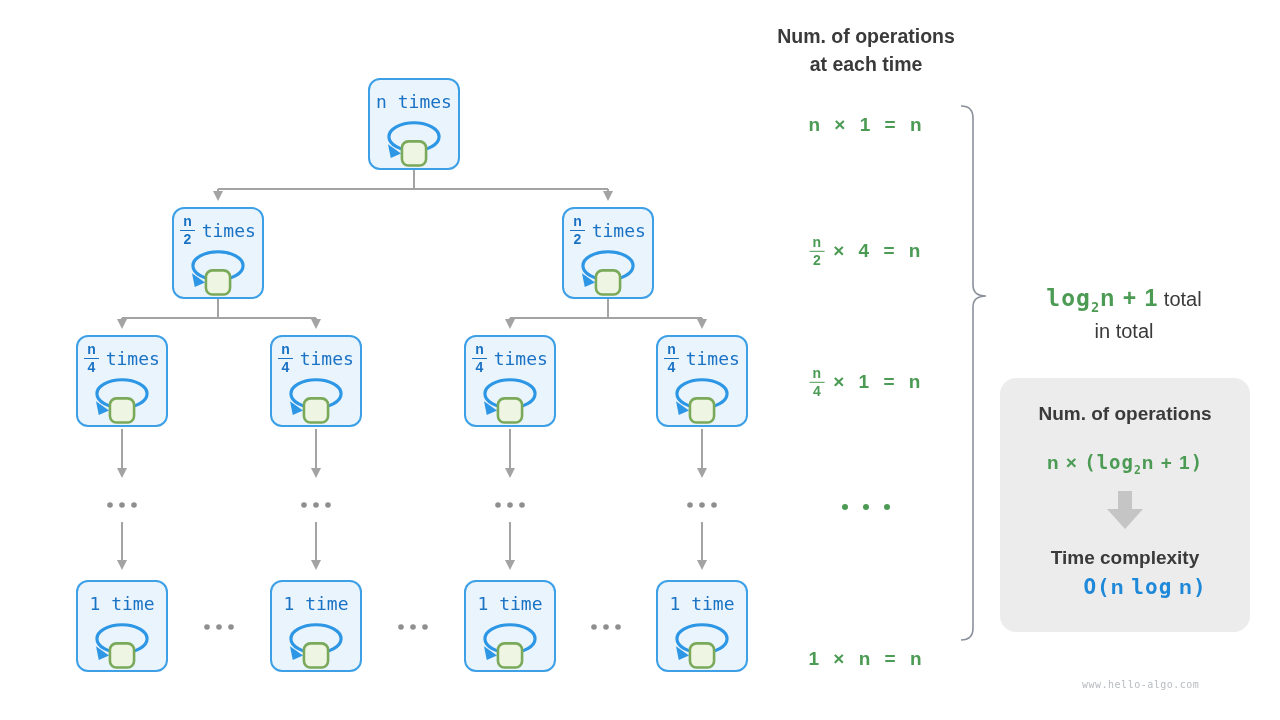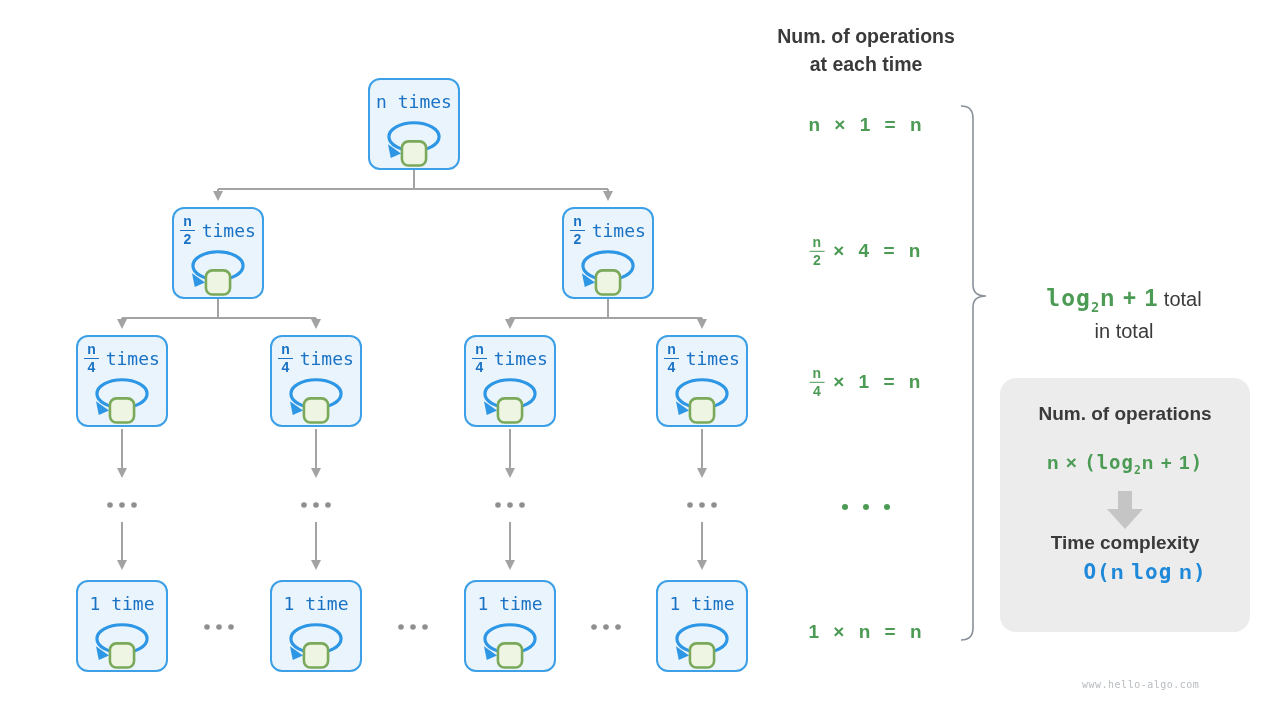--- a/index.html
+++ b/index.html
@@ -69,21 +69,21 @@
   }
   .bl-formula{color:var(--green);font-weight:700;font-size:23px;letter-spacing:1px;}
   .mono{font-family:"DejaVu Sans Mono",monospace;}
   sub{font-size:0.6em;}
 
   .summary-box{
     position:absolute;left:1000px;top:378px;width:250px;height:254px;
     background:var(--box-bg);border-radius:16px;text-align:center;box-sizing:border-box;
   }
   .sb-title{margin-top:25px;color:var(--dark-text);font-weight:700;font-size:19px;}
-  .sb-title.second{margin-top:2px;}
+  .sb-title.second{margin-top:17px;}
   .sb-formula{margin-top:26px;color:var(--green);font-weight:700;font-size:19px;letter-spacing:1px;}
   .sb-arrow{display:block;margin:13px auto 0;}
   .sb-complex{margin-top:6px;color:var(--complexity-blue);font-weight:700;font-size:21px;letter-spacing:1px;padding-left:40px;}
 
   .footer{
     position:absolute;left:1082px;top:679px;
     font-family:"DejaVu Sans Mono",monospace;font-size:10px;color:var(--footer-gray);
     letter-spacing:0.5px;
   }
 </style>
@@ -299,21 +299,21 @@
         <span class="num">n</span>
         <span class="den">4</span>
       </span>
       <span class="lbl-txt">× 1 = n</span>
     </div>
   <div class="op-row dots-row" style="left:866px;top:507px">
       <i></i>
       <i></i>
       <i></i>
     </div>
-  <div class="op-row" style="left:866px;top:632px">
+  <div class="op-row" style="left:866px;top:659px">
       <span class="lbl-txt">1 × n = n</span>
     </div>
 
   <div class="brace-label">
     <div>
       <span class="bl-formula"><span class="mono">log</span><sub class="mono">2</sub><span>n + 1</span></span>
       <span>total</span>
     </div>
     <div>in total</div>
   </div>

